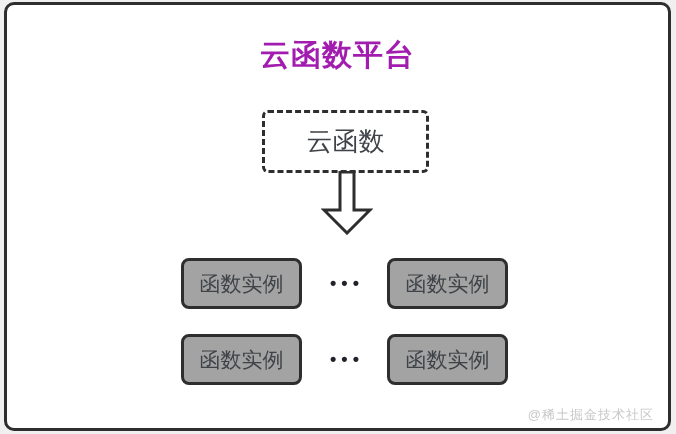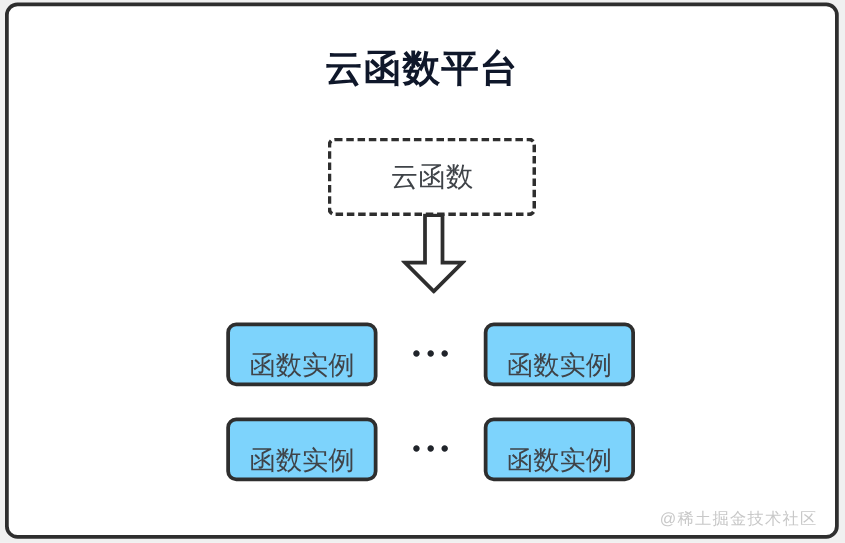--- a/index.html
+++ b/index.html
@@ -27,55 +27,55 @@
   }
   .title {
     position: absolute;
     left: 0;
     right: 0;
     top: 30px;
     text-align: center;
     font-size: 30px;
     font-weight: bold;
     letter-spacing: 1px;
-    color: #0f172a;
+    color: #a21caf;
   }
   .cloud-box {
     position: absolute;
     left: 255px;
     top: 105px;
     width: 167px;
     height: 63px;
     box-sizing: border-box;
     border: 3px dashed #2e2e2e;
     border-radius: 6px;
     background: #ffffff;
     display: flex;
     align-items: center;
     justify-content: center;
-    font-size: 22px;
+    font-size: 26px;
     color: #3f4348;
   }
   .arrow-wrap {
     position: absolute;
     left: 314px;
     top: 166px;
     width: 52px;
     height: 64px;
   }
   .inst-box {
     position: absolute;
     width: 121px;
     height: 51px;
     box-sizing: border-box;
     border: 3px solid #2e2e2e;
     border-radius: 8px;
-    background: #7dd3fc;
+    background: #a3a3a3;
     display: flex;
-    align-items: flex-end;
+    align-items: center;
     justify-content: center;
     font-size: 21px;
     color: #3f4348;
   }
   .row1-left  { left: 174px; top: 253px; }
   .row1-right { left: 380px; top: 253px; }
   .row2-left  { left: 174px; top: 329px; }
   .row2-right { left: 380px; top: 329px; }
   .dots {
     position: absolute;

